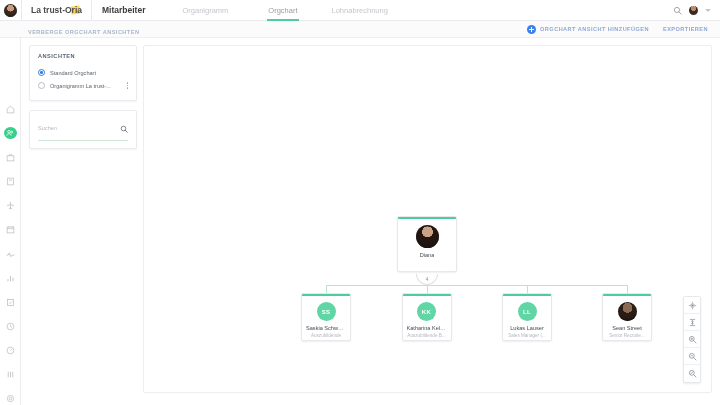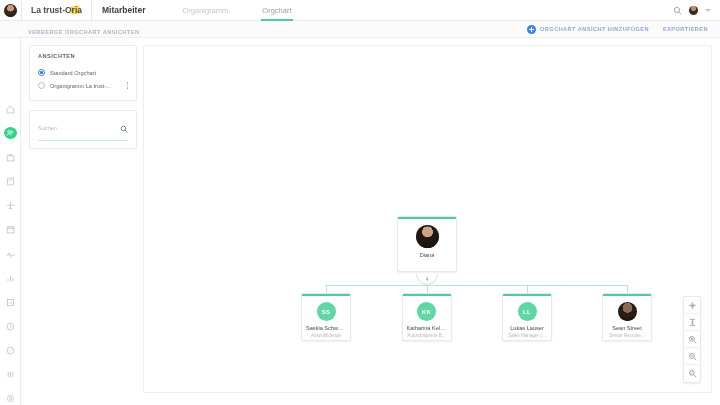--- a/index.html
+++ b/index.html
@@ -34,21 +34,21 @@
     width: 9px; height: 8px; background: #ffd84d; border-radius: 1px;
     transform: rotate(-8deg);
   }
   .brand .btxt { position: relative; z-index: 2; }
   .navitems { display: flex; align-items: flex-end; height: 21px; gap: 20px; }
   .nav {
     font-size: 7.5px; color: #c3c6cb; padding: 0 7px;
     height: 21px; line-height: 21px; white-space: nowrap; position: relative;
   }
   .nav.strong { color: #3c3c3c; font-weight: 700; font-size: 8.5px; padding: 0 10px; }
-  .nav.active { color: #9aa0a6; }
+  .nav.active { color: #9aa0a6; margin-left: 6px; }
   .nav.active::after {
     content: ""; position: absolute; left: 6px; right: 6px; bottom: 0;
     height: 1.5px; background: #4ecca0;
   }
   .tb-right {
     margin-left: auto; display: flex; align-items: center; gap: 7px;
     padding-right: 9px;
   }
   .icon-btn { display: flex; align-items: center; justify-content: center; }
   .ava-sm {
@@ -218,20 +218,21 @@
   <div class="tb-sep"></div>
   <div class="brand">
     <span class="sticky"></span>
     <span class="btxt">La trust-Oria</span>
   </div>
   <div class="tb-sep"></div>
   <div class="navitems">
     <div class="nav strong">Mitarbeiter</div>
     <div class="nav">Organigramm</div>
     <div class="nav active">Orgchart</div>
+    <div class="nav">Lohnabrechnung</div>
   </div>
   <div class="tb-right">
     <span class="icon-btn">
       <svg width="9" height="9" viewBox="0 0 16 16" fill="none" stroke="#9aa0a6" stroke-width="1.6">
         <circle cx="7" cy="7" r="4.6"></circle>
           <line x1="10.4" y1="10.4" x2="14.5" y2="14.5" stroke-linecap="round"></line>
       </svg>
     </span>
     <span class="ava-sm"></span>
     <span class="chev"></span>

